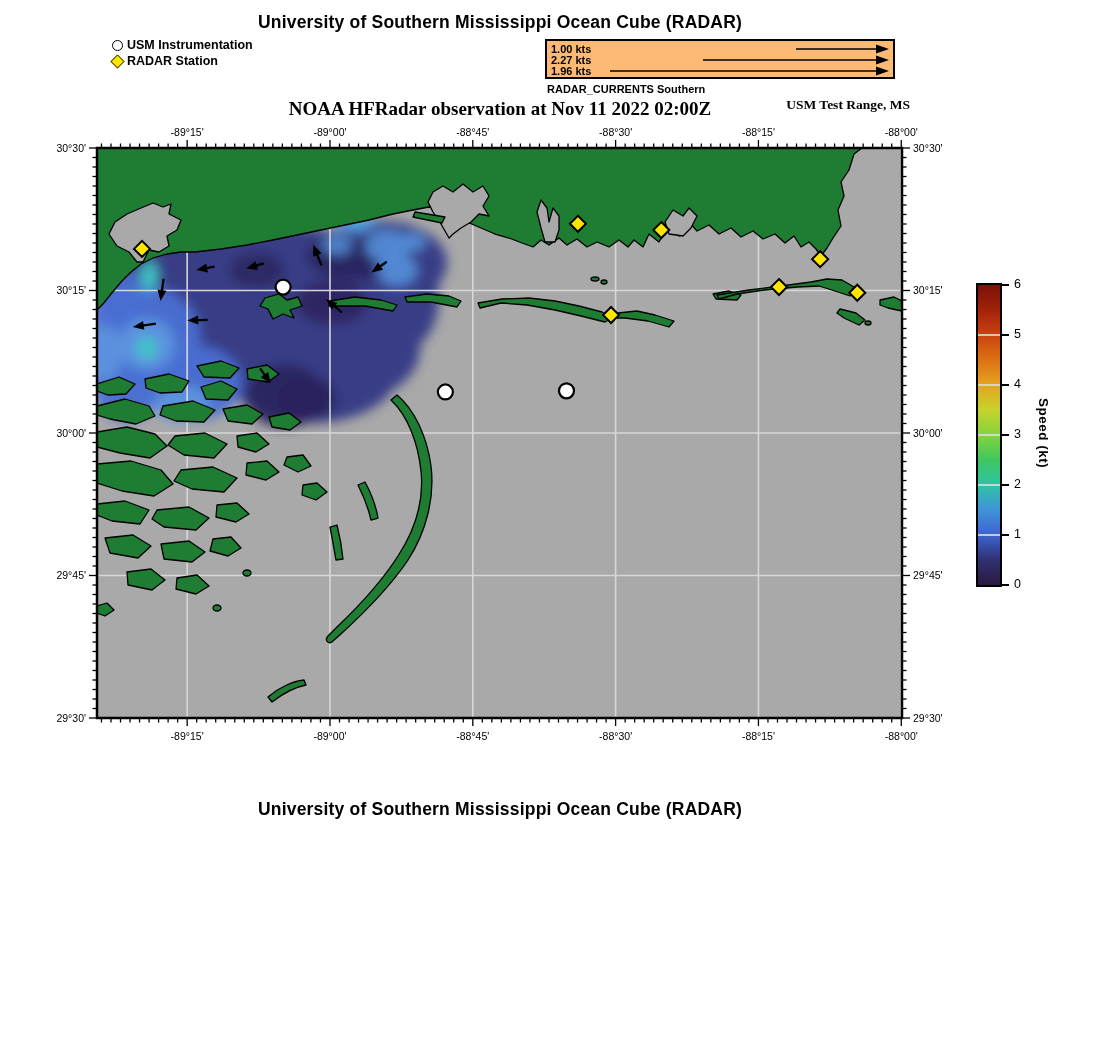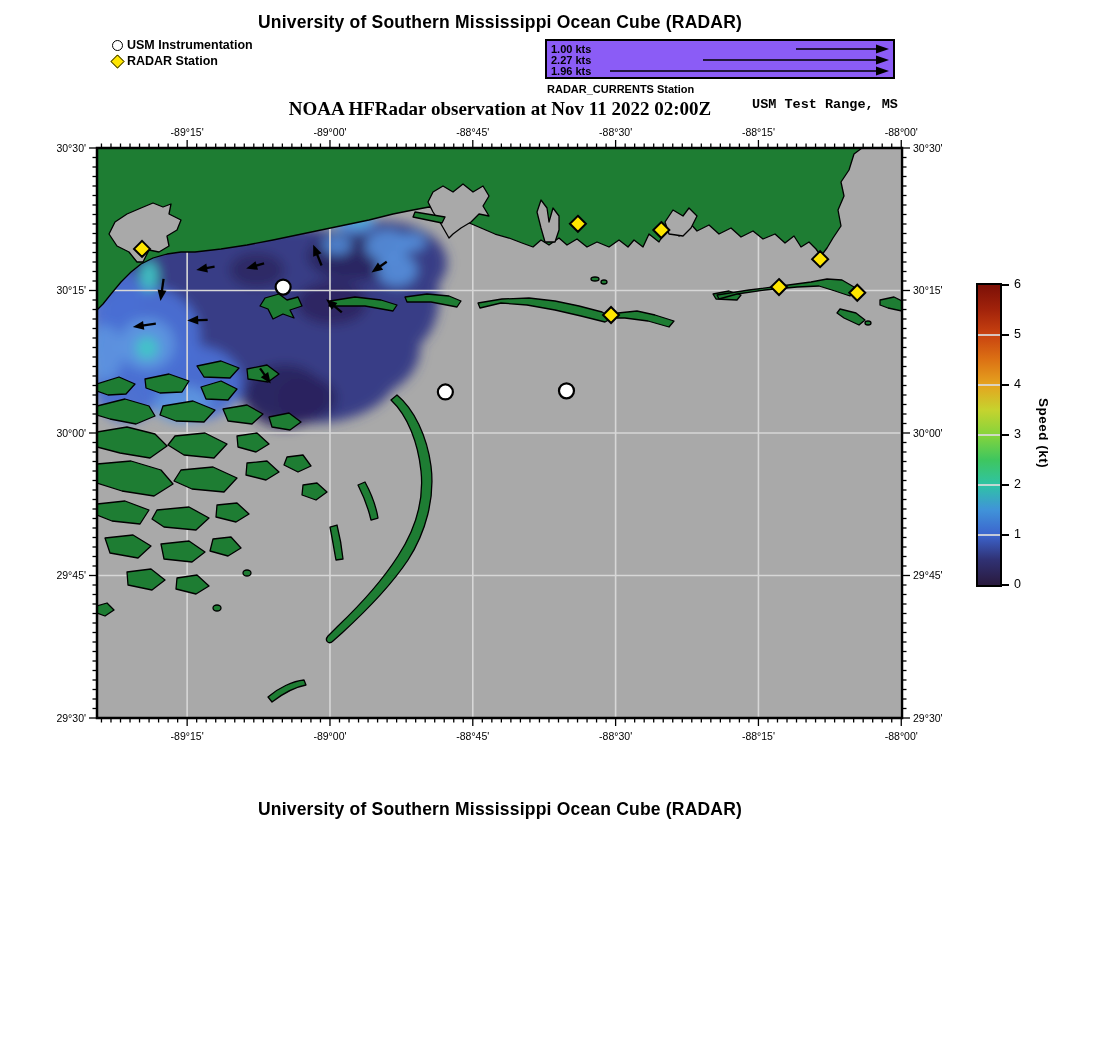--- a/index.html
+++ b/index.html
@@ -12,27 +12,27 @@
   
   #legend{left:112px;top:37px;}
   .legend-row{display:flex;align-items:center;height:16px;}
   .sym{display:inline-block;width:11px;height:11px;box-sizing:border-box;
        border:1.9px solid #000;margin-right:4px;flex:0 0 auto;}
   .sym.circle{border-radius:50%;background:#fff;}
   .sym.diamond{background:#ffe600;transform:rotate(45deg) scale(.92);}
   .legend-label{font-size:12.5px;font-weight:bold;white-space:nowrap;}
   
   #vecbox{left:545px;top:39px;width:350px;height:40px;box-sizing:border-box;
-          border:2.5px solid #000;background:#8b5cf6;}
+          border:2.5px solid #000;background:#fdba74;}
   .vecrow-label{position:absolute;left:4px;font-size:11px;font-weight:bold;line-height:11px;white-space:nowrap;}
   #vec-caption{left:547px;top:83px;font-size:11px;font-weight:bold;}
   #subtitle{left:0;top:98px;width:1000px;text-align:center;
             font-family:"Liberation Serif",serif;font-size:19px;font-weight:bold;}
-  #range-label{left:740px;top:97px;width:170px;text-align:center;
-               font-family:Liberation Mono, monospace;font-size:13.5px;font-weight:bold;}
+  #range-label{left:740px;top:97px;width:170px;text-align:right;
+               font-family:Liberation Serif, serif;font-size:13.5px;font-weight:bold;}
   
   #axes-svg{position:absolute;left:37px;top:118px;width:940px;height:650px;}
   #axes-svg text{font-family:"Liberation Sans",sans-serif;font-size:10.5px;fill:#000;}
   
   #colorbar-area{left:950px;top:270px;width:150px;height:340px;}
   #colorbar-bar{position:absolute;left:26px;top:13px;width:22px;height:300px;
                 border:2px solid #000;}
   .cb-cross{position:absolute;left:28px;width:22px;height:2px;background:rgba(218,218,218,.85);}
   .cb-tickmark{position:absolute;left:52px;width:7px;height:2px;background:#000;}
   .cb-num{position:absolute;left:64px;font-size:12.5px;}
@@ -61,21 +61,21 @@
   <span class="vecrow-label" style="top:25px">1.96 kts</span>
   <svg id="vecbox-svg" width="345" height="36" style="position:absolute;left:0;top:0">
       <line x1="249" y1="8" x2="332" y2="8" stroke="#000" stroke-width="1.6"></line>
       <path d="M342,8 L329,3.5 L329,12.5 Z" fill="#000"></path>
       <line x1="156" y1="19" x2="332" y2="19" stroke="#000" stroke-width="1.6"></line>
       <path d="M342,19 L329,14.5 L329,23.5 Z" fill="#000"></path>
       <line x1="63" y1="30" x2="332" y2="30" stroke="#000" stroke-width="1.6"></line>
       <path d="M342,30 L329,25.5 L329,34.5 Z" fill="#000"></path>
     </svg>
 </div>
-<div class="abs" id="vec-caption">RADAR_CURRENTS Station</div>
+<div class="abs" id="vec-caption">RADAR_CURRENTS Southern</div>
 
 <div class="abs" id="subtitle">NOAA HFRadar observation at Nov 11 2022 02:00Z</div>
 <div class="abs" id="range-label">USM Test Range, MS</div>
 
 <svg id="axes-svg" viewBox="0 0 940 650">
   <defs>
     <filter id="blobblur" x="-30%" y="-30%" width="160%" height="160%">
       <feGaussianBlur stdDeviation="6"></feGaussianBlur>
     </filter>
     <clipPath id="mapclip">

